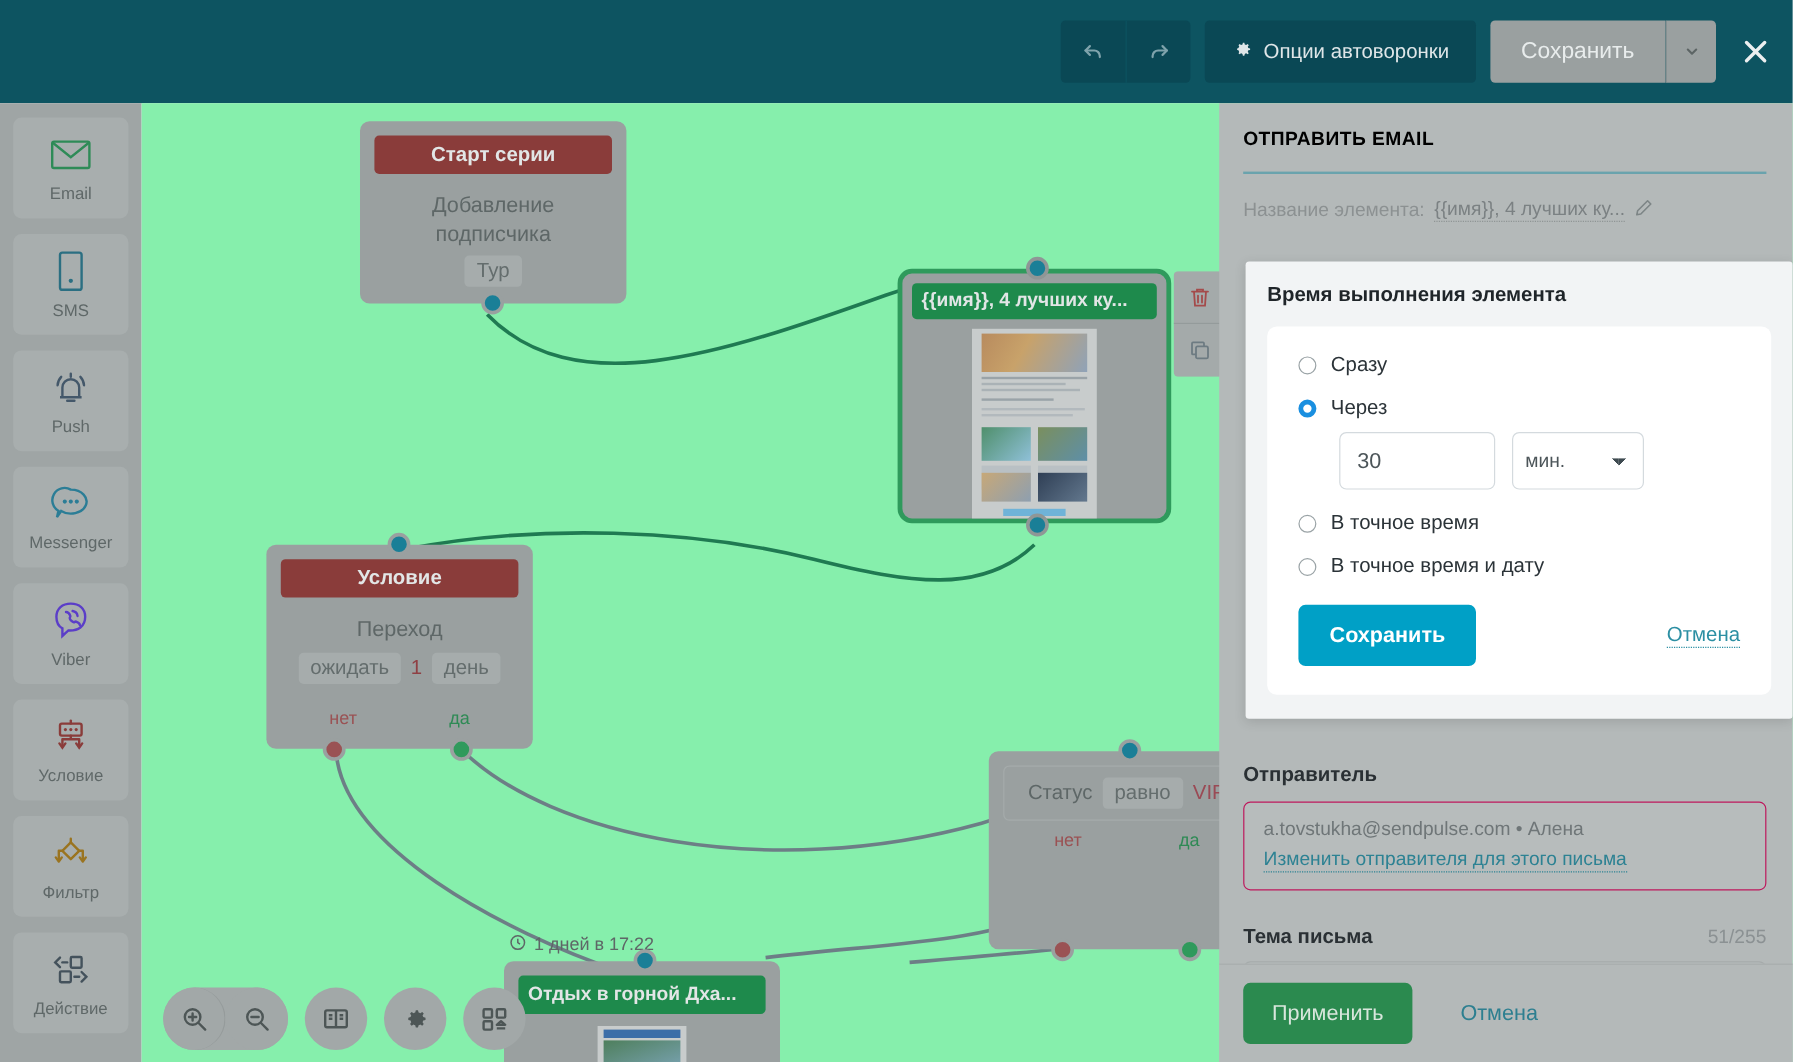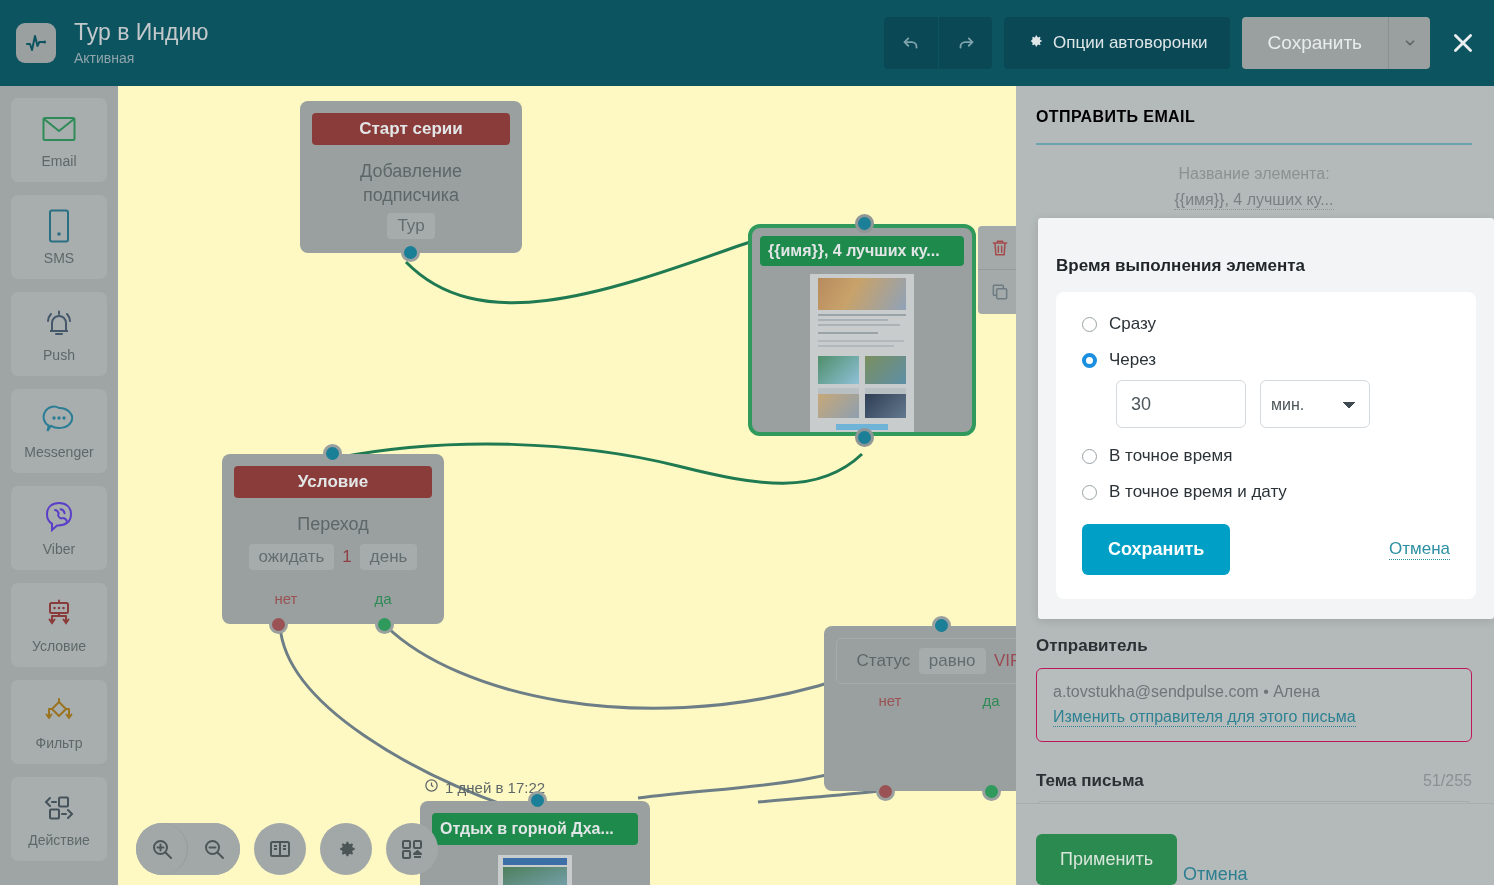--- a/index.html
+++ b/index.html
@@ -72,21 +72,21 @@
     background: #a8aeae; border-radius: 7px;
     display: flex; flex-direction: column; align-items: center; justify-content: center;
     cursor: pointer;
   }
   .side-label { font-size: 14px; color: #5f6868; margin-top: 6px; }
   .side-ico { height: 36px; display: flex; align-items: center; justify-content: center; }
 
   
   .canvas {
     position: absolute; left: 118px; top: 86px; width: 1376px; height: 799px;
-    background: #fef9c3; overflow: hidden;
+    background: #86efac; overflow: hidden;
   }
   .edges { position: absolute; left: 0; top: 0; width: 1376px; height: 799px; }
 
   .node { position: absolute; background: #9aa0a0; border-radius: 8px; }
   .node-hdr {
     height: 32px; border-radius: 4px; margin: 12px 12px 0 12px;
     display: flex; align-items: center; justify-content: center;
     color: #e2e6e6; font-size: 17px; font-weight: 700;
   }
   .hdr-red { background: #8a3c3a; }
@@ -143,31 +143,31 @@
   .tb-pair .tb-btn:first-child { border-right: 1px solid #959b9b; }
 
   
   .panel {
     position: absolute; right: 0; top: 86px; width: 478px; height: 799px;
     background: #b4b9b9; overflow: hidden;
   }
   .panel-head { padding: 22px 22px 0 20px; }
   .panel-kicker { color: #000000; font-size: 16px; font-weight: 700; letter-spacing: .4px; }
   .panel-rule { height: 2px; background: #6aa3ad; margin-top: 17px; }
-  .elname-row { display: flex; align-items: center; gap: 8px; margin-top: 20px; font-size: 16px; flex-direction: column; }
+  .elname-row { display: flex; align-items: center; gap: 8px; margin-top: 20px; font-size: 16px; }
   .elname-lbl { color: #8c9192; }
   .elname-val { color: #7b8183; border-bottom: 1px dotted #8f9595; }
   .pencil { color: #7d8586; cursor: pointer; }
 
   .modal {
     position: absolute; left: 22px; top: 132px; width: 456px;
     background: #f2f4f5; border-radius: 3px; box-shadow: 0 2px 10px rgba(0,0,0,.12);
     padding: 18px 18px 20px 18px;
   }
-  .modal-title { font-size: 17px; font-weight: 700; color: #1f2529; margin-top: 20px; }
+  .modal-title { font-size: 17px; font-weight: 700; color: #1f2529; }
   .modal-card {
     margin-top: 16px; background: #ffffff; border-radius: 8px;
     padding: 22px 26px 24px 26px;
   }
   .radio-row { display: flex; align-items: center; gap: 12px; margin-bottom: 16px; cursor: pointer; }
   .radio {
     width: 15px; height: 15px; border-radius: 50%; border: 1px solid #9aa3a6;
     background: #fff; flex: none;
   }
   .radio.on { border: 4px solid #1a8fe0; background: #fff; }
@@ -206,46 +206,34 @@
   .sender-mail { font-size: 16px; color: #6f7678; }
   .sender-link { display: inline-block; margin-top: 7px; font-size: 16px; color: #2d8293;
     border-bottom: 1px dotted #2d8293; cursor: pointer; }
   .sec-row { display: flex; align-items: baseline; }
   .counter { margin-left: auto; color: #8b9193; font-size: 16px; }
   .subject-stub { margin-top: 10px; height: 44px; border: 1px solid #a5abab; border-radius: 6px; background: #b7bcbc; }
 
   .panel-footer {
     position: absolute; left: 0; bottom: 0; width: 478px; height: 82px;
     background: #b4b9b9; border-top: 1px solid #a8adad;
-    display: flex; align-items: flex-end; padding-left: 20px; gap: 6px;
+    display: flex; align-items: center; padding-left: 20px; gap: 40px;
   }
   .btn-apply {
     background: #2b8a4f; color: #d8e6dc; font-size: 18px; border: none;
     border-radius: 6px; padding: 15px 24px; cursor: pointer; font-family: inherit;
   }
   .btn-cancel-plain { color: #2d7f90; font-size: 18px; cursor: pointer; }
 </style>
 </head>
 <body>
 
 <div id="app">
 
   <div class="topbar">
-    <div class="brand-box">
-      <div class="brand-logo">
-        <svg width="24" height="24" viewBox="0 0 24 24" fill="none" stroke="#0d5461" stroke-width="2" stroke-linecap="round" stroke-linejoin="round">
-          <path d="M3 13h3l2 6 3-14 2.5 10 1.8-4H19"></path>
-            <circle cx="20.5" cy="11" r="1.6" fill="#0d5461" stroke="none"></circle>
-        </svg>
-      </div>
-      <div class="brand-text">
-        <div class="brand-title">Тур в Индию</div>
-        <div class="brand-sub">Активная</div>
-      </div>
-    </div>
 
     <div class="topbar-right">
       <div class="icon-btn first">
         <svg width="22" height="22" viewBox="0 0 24 24" fill="none" stroke="currentColor" stroke-width="2" stroke-linecap="round" stroke-linejoin="round">
           <path d="M9 7L5 11l4 4"></path>
             <path d="M5 11h8a5 5 0 0 1 5 5v1"></path>
         </svg>
       </div>
       <div class="icon-btn second">
         <svg width="22" height="22" viewBox="0 0 24 24" fill="none" stroke="currentColor" stroke-width="2" stroke-linecap="round" stroke-linejoin="round">

